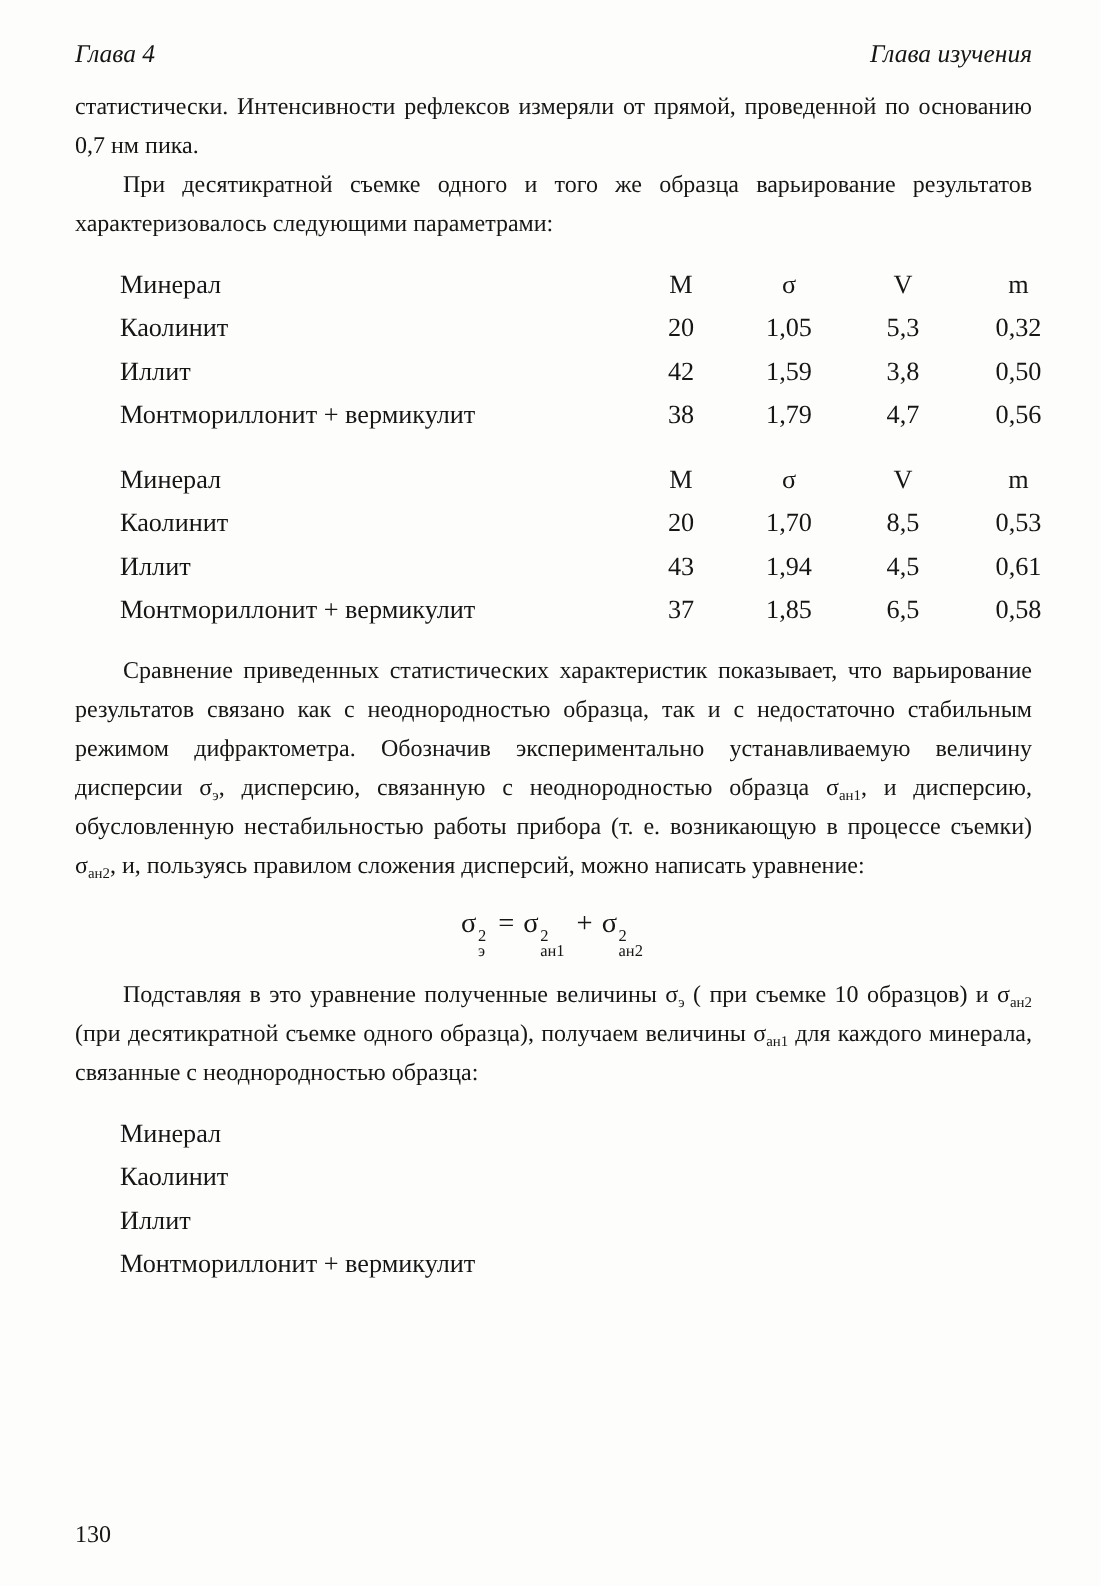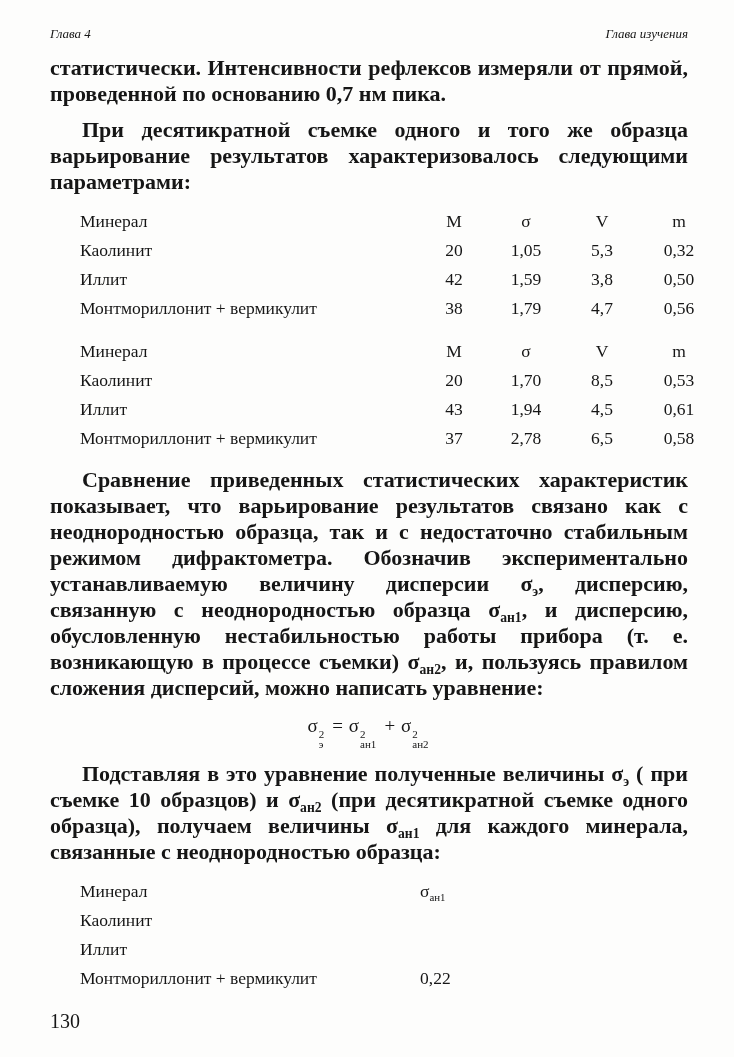--- a/index.html
+++ b/index.html
@@ -10,30 +10,29 @@
     color:#161616;
     font-family:"Liberation Serif", serif;
     position:relative;
     overflow:hidden;
   }
   .page {
     padding:26px 46px 0 50px;
   }
   .running-head {
     display:flex; justify-content:space-between;
-    font-style:italic; font-size:13px;
+    font-style:italic; font-size:17px;
     margin-bottom:13px;
   }
   p.body-par {
-    font-size:22px; line-height:26px;
+    font-size:16px; line-height:26px;
     text-align:justify;
-    font-weight:bold;
   }
   p.indent { text-indent:32px; }
-  p.body-par + p.body-par { margin-top:10px; }
+  p.body-par + p.body-par { margin-top:0; }
   sub.isub {
     font-size:0.62em; line-height:0;
     vertical-align:-0.35em;
   }
   
   .tbl { margin:12px 0 14px 30px; font-size:17.5px; }
   .tbl .tr {
     display:grid;
     grid-template-columns:340px 68px 76px 76px 78px;
     line-height:29px;
@@ -55,21 +54,21 @@
   }
   .supsub {
     display:inline-flex; flex-direction:column; align-items:flex-start;
     font-size:11px; line-height:10px;
     vertical-align:-6px;
     margin:0 2px 0 1px;
   }
   .eq-op { padding:0 6px; }
   .page-number {
     position:absolute; left:50px; bottom:24px;
-    font-size:20px;
+    font-size:16px;
   }
 </style>
 </head>
 <body>
 
 <div class="page">
 
   <div class="running-head">
     <span>Глава 4</span>
     <span>Глава изучения</span>
@@ -133,21 +132,21 @@
     <div class="tr">
       <div class="td">Иллит</div>
       <div class="td num">43</div>
       <div class="td num">1,94</div>
       <div class="td num">4,5</div>
       <div class="td num">0,61</div>
     </div>
     <div class="tr">
       <div class="td">Монтмориллонит + вермикулит</div>
       <div class="td num">37</div>
-      <div class="td num">2,78</div>
+      <div class="td num">1,85</div>
       <div class="td num">6,5</div>
       <div class="td num">0,58</div>
     </div>
   </div>
 
   <p class="body-par indent">
     <span>Сравнение приведенных статистических характеристик показывает, что варьирование результатов связано как с неоднородностью образца, так и с недостаточно стабильным режимом дифрактометра. Обозначив экспериментально устанавливаемую величину дисперсии σ</span><sub class="isub">э</sub><span>, дисперсию, связанную с неоднородностью образца σ</span><sub class="isub">ан1</sub><span>, и дисперсию, обусловленную нестабильностью работы прибора (т. е. возникающую в процессе съемки) σ</span><sub class="isub">ан2</sub><span>, и, пользуясь правилом сложения дисперсий, можно написать уравнение:</span>
   </p>
 
   <div class="equation">
@@ -163,29 +162,27 @@
         </span></span>
   </div>
 
   <p class="body-par indent">
     <span>Подставляя в это уравнение полученные величины σ</span><sub class="isub">э</sub><span> ( при съемке 10 образцов) и σ</span><sub class="isub">ан2</sub><span> (при десятикратной съемке одного образца), получаем величины σ</span><sub class="isub">ан1</sub><span> для каждого минерала, связанные с неоднородностью образца:</span>
   </p>
 
   <div class="tbl3">
     <div class="tr">
       <div class="td">Минерал</div>
-      <div class="td"><span>σ</span><sub class="isub">ан1</sub></div>
     </div>
     <div class="tr">
       <div class="td">Каолинит</div>
     </div>
     <div class="tr">
       <div class="td">Иллит</div>
     </div>
     <div class="tr">
       <div class="td">Монтмориллонит + вермикулит</div>
-      <div class="td">0,22</div>
     </div>
   </div>
 
 </div>
 
 <div class="page-number">130</div>
 
 </body></html>

